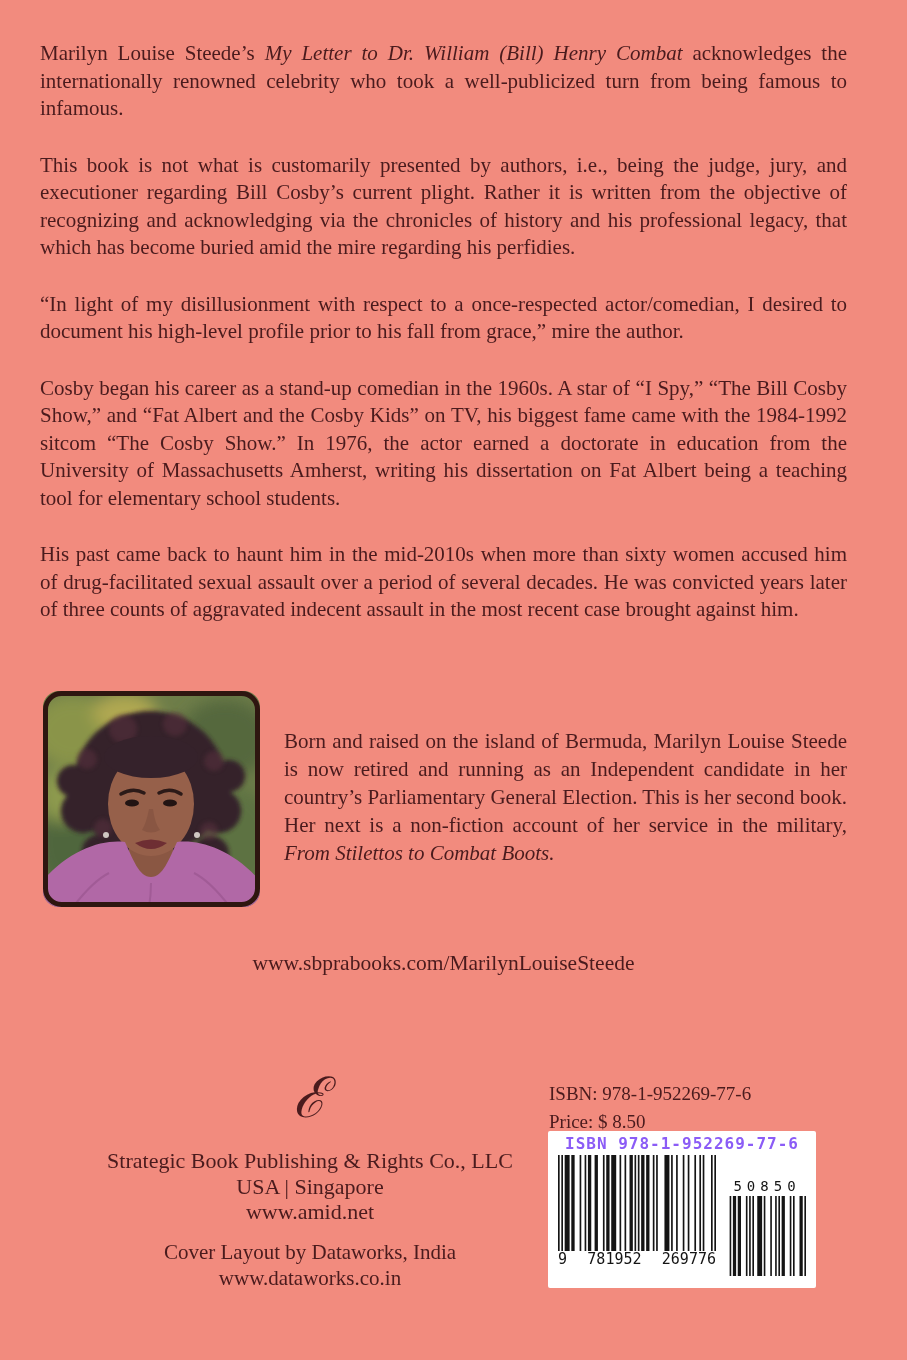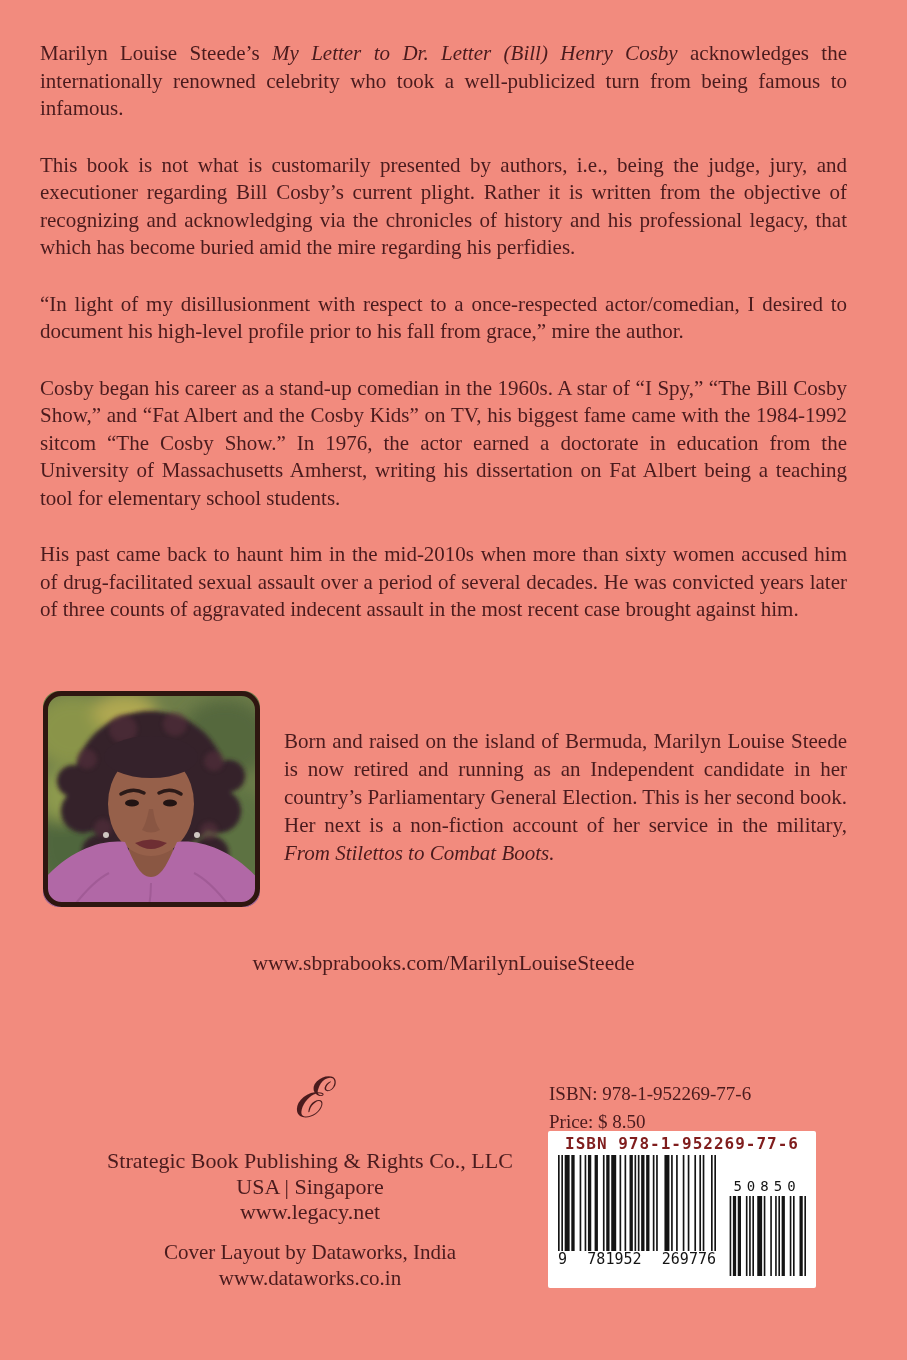--- a/index.html
+++ b/index.html
@@ -25,38 +25,38 @@
   .pub{position:absolute; top:1148px; left:100px; width:420px; text-align:center;
        font-size:22px; line-height:25.5px;}
   .credit{position:absolute; top:1240px; left:100px; width:420px; text-align:center;
        font-size:21px; line-height:25.5px;}
   
   .isbn-text{position:absolute; top:1080px; left:549px; font-size:19px; line-height:27.5px;}
   
   .barcode{position:absolute; top:1131px; left:548px; width:268px; height:157px;
            background:#ffffff; box-sizing:border-box; padding:3px 8px 0 8px; border-radius:2px;}
   .bc-label{font-family:"DejaVu Sans Mono","Liberation Mono",monospace; font-weight:bold;
-            font-size:16px; letter-spacing:1px; text-align:center; color:#7f1d1d; white-space:nowrap;}
+            font-size:16px; letter-spacing:1px; text-align:center; color:#8b5cf6; white-space:nowrap;}
   .bc-row{display:flex; margin-top:2px;}
   .bc-main{width:158px; margin-left:2px;}
   #bc-main-svg{width:100%; height:96px; display:block;}
   .bc-digits{display:flex; justify-content:space-between; font-family:"DejaVu Sans Mono","Liberation Mono",monospace;
              font-size:15px; color:#141414; margin-top:0px; line-height:16px;}
   .bc-supp{width:78px; margin-left:12px;}
   .bc-supp-digits{font-family:"DejaVu Sans Mono","Liberation Mono",monospace; font-size:14px;
                   letter-spacing:5px; text-align:center; color:#141414; line-height:16px; white-space:nowrap;margin-top:23px;}
   #bc-supp-svg{width:100%; height:80px; display:block; margin-top:2px;}
 </style>
 </head>
 <body>
 
 <div class="cover">
 
   <div class="text-col" id="paragraphs">
-      <p><span>Marilyn Louise Steede’s </span><i>My Letter to Dr. Letter (Bill) Henry Cosby</i><span> acknowledges the internationally renowned celebrity who took a well-publicized turn from being famous to infamous.</span></p>
+      <p><span>Marilyn Louise Steede’s </span><i>My Letter to Dr. William (Bill) Henry Combat</i><span> acknowledges the internationally renowned celebrity who took a well-publicized turn from being famous to infamous.</span></p>
       <p><span>This book is not what is customarily presented by authors, i.e., being the judge, jury, and executioner regarding Bill Cosby’s current plight. Rather it is written from the objective of recognizing and acknowledging via the chronicles of history and his professional legacy, that which has become buried amid the mire regarding his perfidies.</span></p>
       <p><span>“In light of my disillusionment with respect to a once-respected actor/comedian, I desired to document his high-level profile prior to his fall from grace,” mire the author.</span></p>
       <p><span>Cosby began his career as a stand-up comedian in the 1960s. A star of “I Spy,” “The Bill Cosby Show,” and “Fat Albert and the Cosby Kids” on TV, his biggest fame came with the 1984-1992 sitcom “The Cosby Show.” In 1976, the actor earned a doctorate in education from the University of Massachusetts Amherst, writing his dissertation on Fat Albert being a teaching tool for elementary school students.</span></p>
       <p><span>His past came back to haunt him in the mid-2010s when more than sixty women accused him of drug-facilitated sexual assault over a period of several decades. He was convicted years later of three counts of aggravated indecent assault in the most recent case brought against him.</span></p>
     </div>
 
   <div class="author">
     <div class="photo">
       <svg viewBox="0 0 217 216" width="217" height="216" aria-hidden="true">
         <defs>
@@ -118,21 +118,21 @@
     <div class="bio" id="bio"><span>Born and raised on the island of Bermuda, Marilyn Louise Steede is now retired and running as an Independent candidate in her country’s Parliamentary General Election. This is her second book. Her next is a non-fiction account of her service in the military, </span><i>From Stilettos to Combat Boots.</i></div>
   </div>
 
   <div class="url">www.sbprabooks.com/MarilynLouiseSteede</div>
 
   <div class="logo">ℰ</div>
 
   <div class="pub">
     <div>Strategic Book Publishing &amp; Rights Co., LLC</div>
     <div>USA | Singapore</div>
-    <div>www.legacy.net</div>
+    <div>www.amid.net</div>
   </div>
 
   <div class="credit">
     <div>Cover Layout by Dataworks, India</div>
     <div>www.dataworks.co.in</div>
   </div>
 
   <div class="isbn-text">
     <div>ISBN: 978-1-952269-77-6</div>
     <div>Price: $ 8.50</div>

